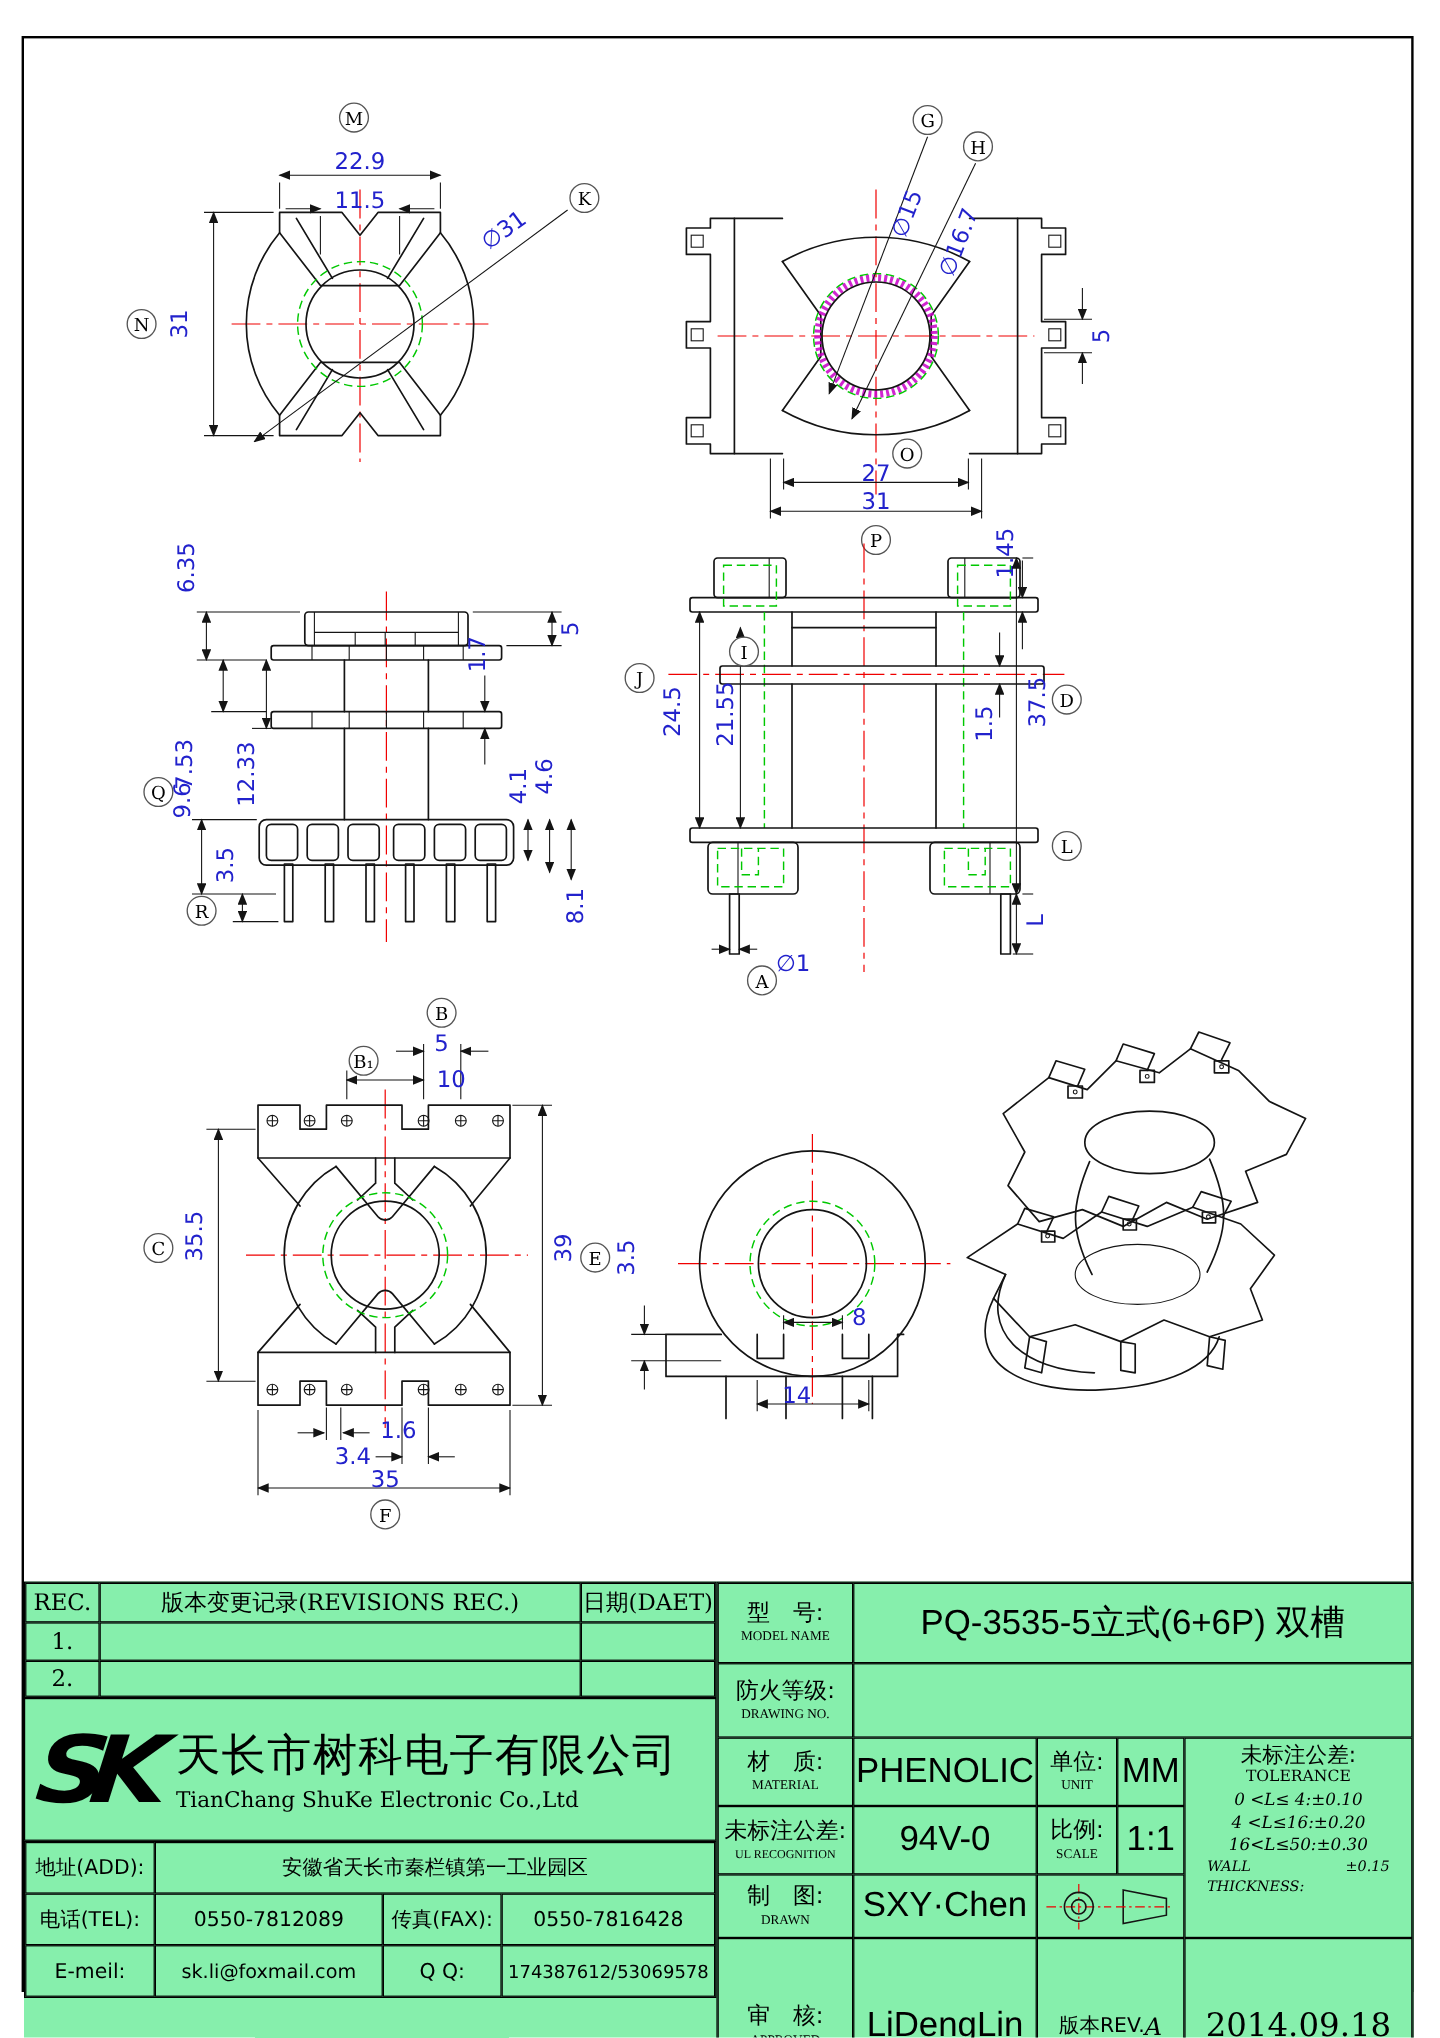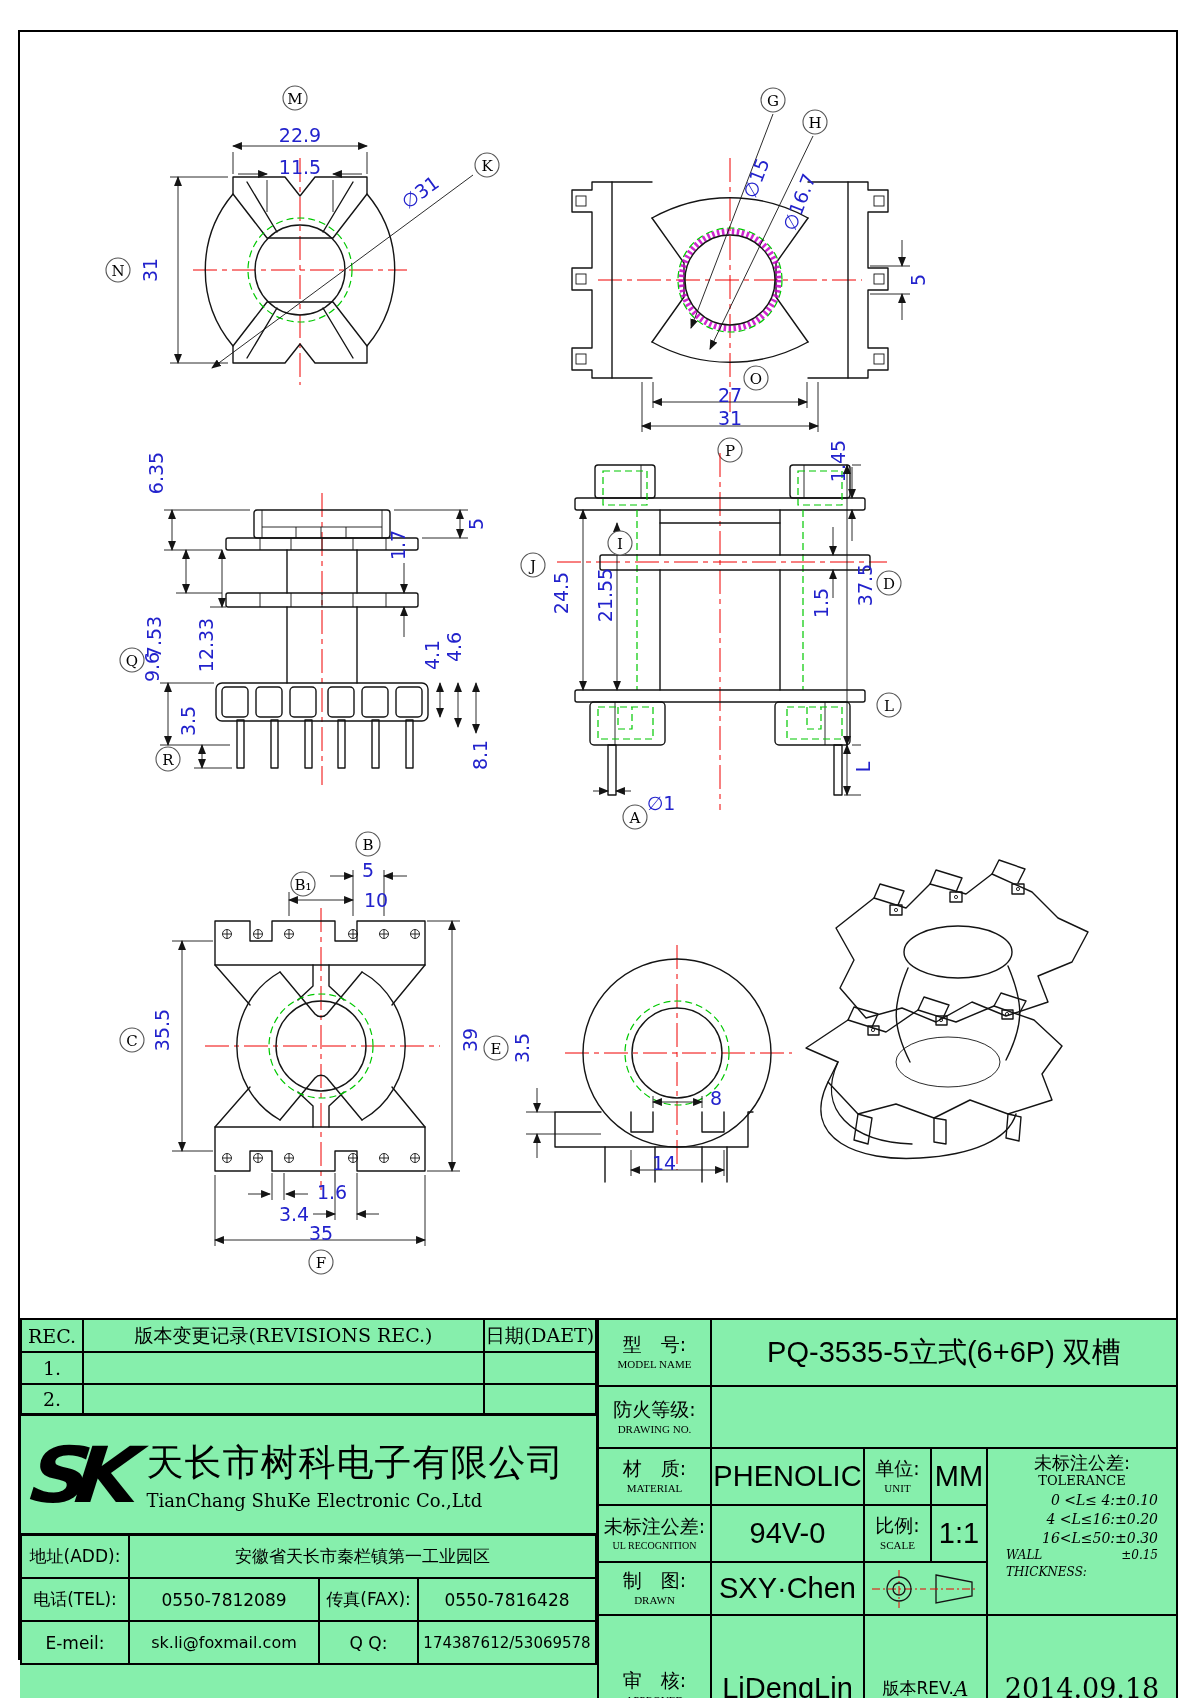--- a/index.html
+++ b/index.html
@@ -31,21 +31,21 @@
   .addr-grid{display:grid;grid-template-columns:108px 190px 99px 1fr;grid-auto-rows:43px;border:1px solid #000}
   .addr-grid .cell{font-size:17px;font-family:"DejaVu Sans",sans-serif}
   .title-grid{display:grid;grid-template-columns:113px 153px 67px 56px 1fr;grid-template-rows:67px 62px 57px 57px 53px 1fr;border:1px solid #000;height:445px;box-sizing:border-box}
   .lbl{display:flex;flex-direction:column;align-items:center;justify-content:center;line-height:1.15}
   .lbl .cn{font-size:19px}
   .lbl .en{font-size:11px;font-family:Liberation Serif, serif;margin-top:2px}
   .bigv{font-family:Liberation Sans, sans-serif;font-size:29px}
   .tolcell{flex-direction:column;justify-content:flex-start;padding:4px 18px;align-items:stretch}
   .tol-title{text-align:center;font-size:18px;line-height:1.1}
   .tol-title-en{text-align:center;font-family:"DejaVu Serif",serif;font-size:13px;margin-bottom:3px}
-  .tolrow{display:flex;justify-content:flex-end;font-family:"DejaVu Serif",serif;font-style:italic;font-size:14px;line-height:1.35}
+  .tolrow{display:flex;justify-content:center;font-family:"DejaVu Serif",serif;font-style:italic;font-size:14px;line-height:1.35}
   .revcell{flex-direction:row;line-height:1.2}
   .rev-a{font-family:"DejaVu Serif",serif;font-style:italic;font-size:20px}
   .datev{font-family:"DejaVu Serif",serif;font-size:27px}
 </style>
 </head>
 <body>
 
 <div class="frame"></div>
 
 <svg class="view" style="left:90px;top:80px" width="420" height="350" viewBox="0 0 420 350">

